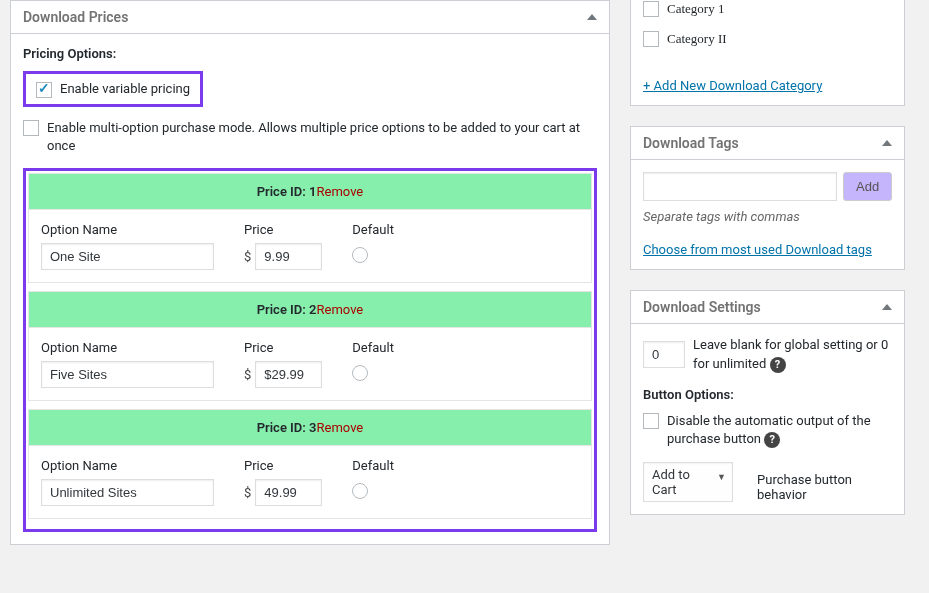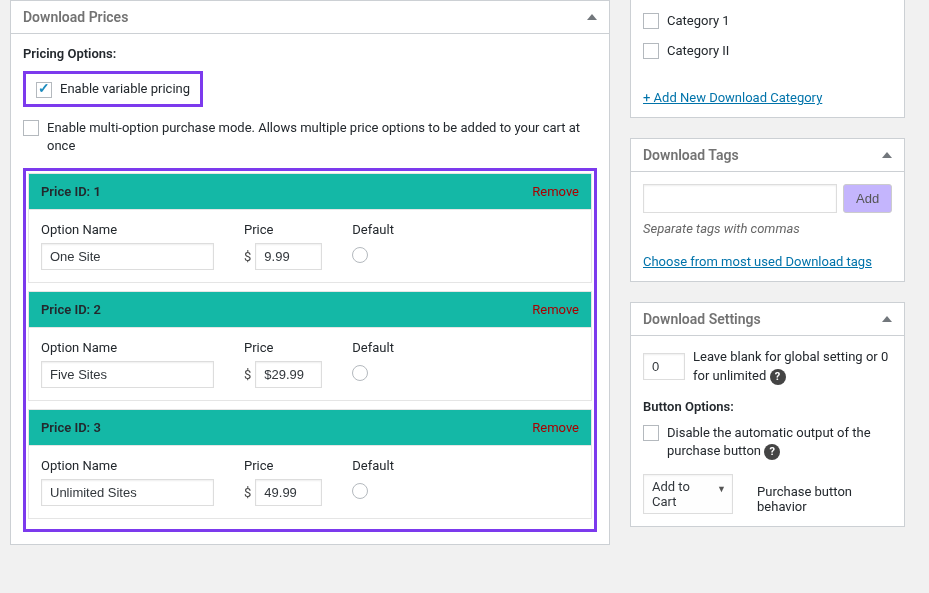--- a/index.html
+++ b/index.html
@@ -86,25 +86,25 @@
       border: 3px solid #7c3aed;
       padding: 2px;
       margin-top: 4px;
     }
     .price-group {
       border: 1px solid #e5e5e5;
       margin-bottom: 8px;
       background: #fff;
     }
     .price-header {
-      background: #14b8a6;
+      background: #86efac;
       border-bottom: 1px solid #e5e5e5;
       padding: 10px 12px;
       display: flex;
-      justify-content: space-between;
+      justify-content: center;
       align-items: center;
       font-weight: 600;
     }
     .remove-link {
       color: #a00;
       font-weight: normal;
       text-decoration: none;
       cursor: pointer;
     }
     .price-body {
@@ -203,21 +203,21 @@
       position: absolute;
       right: 6px;
       top: 9px;
       font-size: 9px;
       color: #555;
     }
     .cat-list { padding: 4px 12px 12px; }
     .behavior-row { display: flex; align-items: flex-end; gap: 24px; }
     .button-options-check { display: flex; gap: 8px; align-items: flex-start; margin-bottom: 14px; }
     .sidebox-partial { border-top: none; }
-    .sidebox-partial .cat-list { padding-top: 12px; }
+    .sidebox-partial .cat-list { padding-top: 0; font-family: Liberation Serif, serif; }
   </style>
 </head>
 <body>
 
 <div class="container">
   <div class="main-col">
     <div class="postbox">
       <div class="postbox-header">
         <h2>Download Prices</h2>
         <span class="toggle-indicator"></span>

